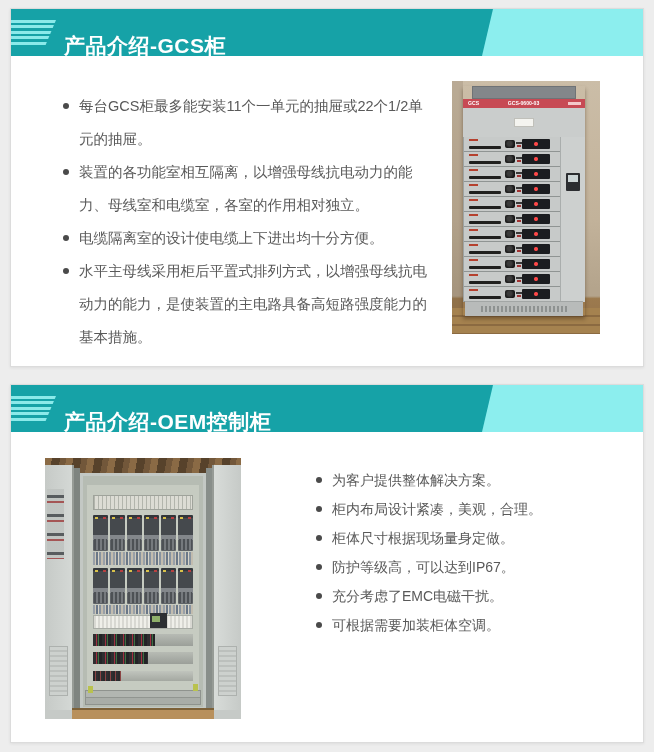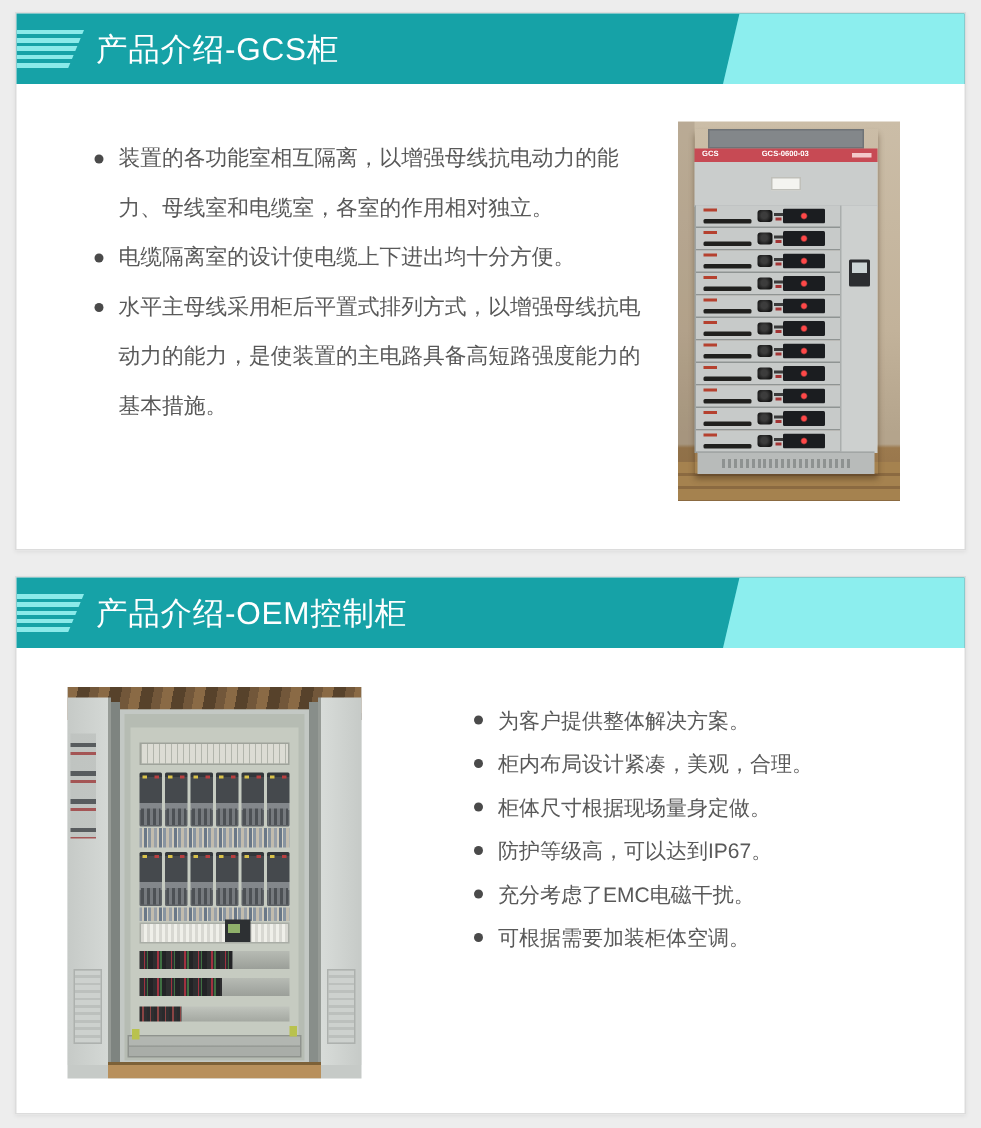--- a/index.html
+++ b/index.html
@@ -12,22 +12,22 @@
   #card1{top:8px;}
   #card2{top:384px;}
 
   
   .banner{position:absolute;left:0;top:0;right:0;height:47px;background:#16a2a7;overflow:hidden;}
   .banner-accent{position:absolute;top:0;right:0;width:161px;height:47px;background:#8ceeee;
                  clip-path:polygon(11px 0,100% 0,100% 100%,0 100%);}
   .stripes-icon{position:absolute;left:0;top:11px;width:45px;height:26px;
                 background:repeating-linear-gradient(180deg,#8beaea 0 3px,rgba(0,0,0,0) 3px 5.5px);
                 clip-path:polygon(0 0,100% 0,76% 100%,0 100%);}
-  .banner-title{position:absolute;left:53px;top:0;height:47px;line-height:49px;margin:0;
-                color:#fff;font-size:21px;font-weight:normal;letter-spacing:.5px;white-space:nowrap;}
+  .banner-title{position:absolute;left:53px;top:12px;height:47px;line-height:49px;margin:0;
+                color:#fff;font-size:21px;font-weight:bold;letter-spacing:.5px;white-space:nowrap;}
 
   
   .bullets{list-style:none;margin:0;padding:0;position:absolute;color:#595959;}
   .bullets li{position:relative;padding-left:16px;}
   .bullets .dot{position:absolute;left:0;width:6px;height:6px;border-radius:50%;background:#4a4a4a;}
   #card1 .bullets{left:52px;top:81px;width:374px;font-size:14.5px;}
   #card1 .bullets li{line-height:33px;}
   #card1 .bullets .dot{top:13px;}
   #card2 .bullets{left:305px;top:85px;width:310px;font-size:14px;}
   #card2 .bullets li{line-height:20px;margin-bottom:9px;white-space:nowrap;}
@@ -126,20 +126,21 @@
 <div class="page">
 
   <section class="card" id="card1">
     <header class="banner">
       <div class="banner-accent"></div>
       <span class="stripes-icon"></span>
       <h2 class="banner-title">产品介绍-GCS柜</h2>
     </header>
 
     <ul class="bullets">
+      <li><span class="dot"></span><span>每台GCS柜最多能安装11个一单元的抽屉或22个1/2单元的抽屉。</span></li>
       <li><span class="dot"></span><span>装置的各功能室相互隔离，以增强母线抗电动力的能力、母线室和电缆室，各室的作用相对独立。</span></li>
       <li><span class="dot"></span><span>电缆隔离室的设计使电缆上下进出均十分方便。</span></li>
       <li><span class="dot"></span><span>水平主母线采用柜后平置式排列方式，以增强母线抗电动力的能力，是使装置的主电路具备高短路强度能力的基本措施。</span></li>
     </ul>
 
     <figure class="photo-gcs" style="margin:0;">
       <div class="wall-shade"></div>
       <div class="pallet"></div>
       <div class="gcs-cab">
         <div class="cab-top"></div>

